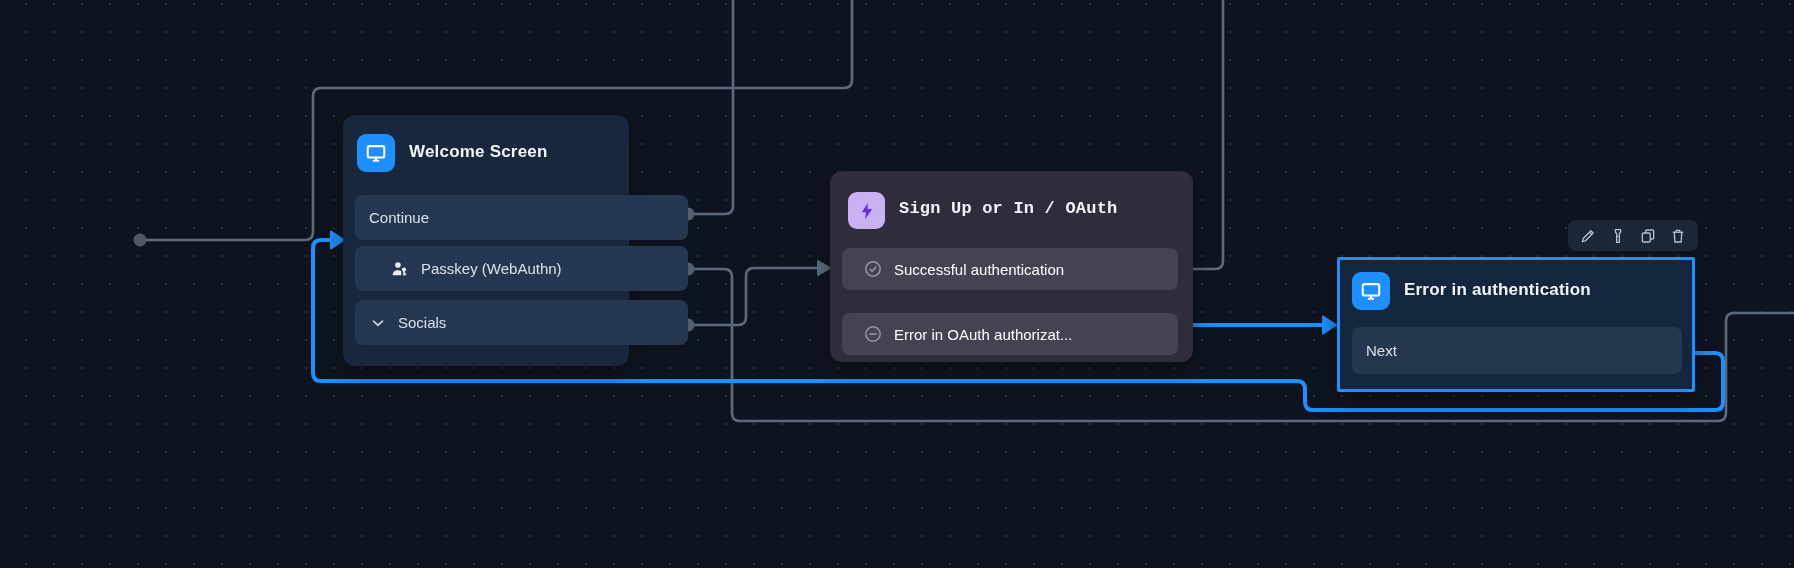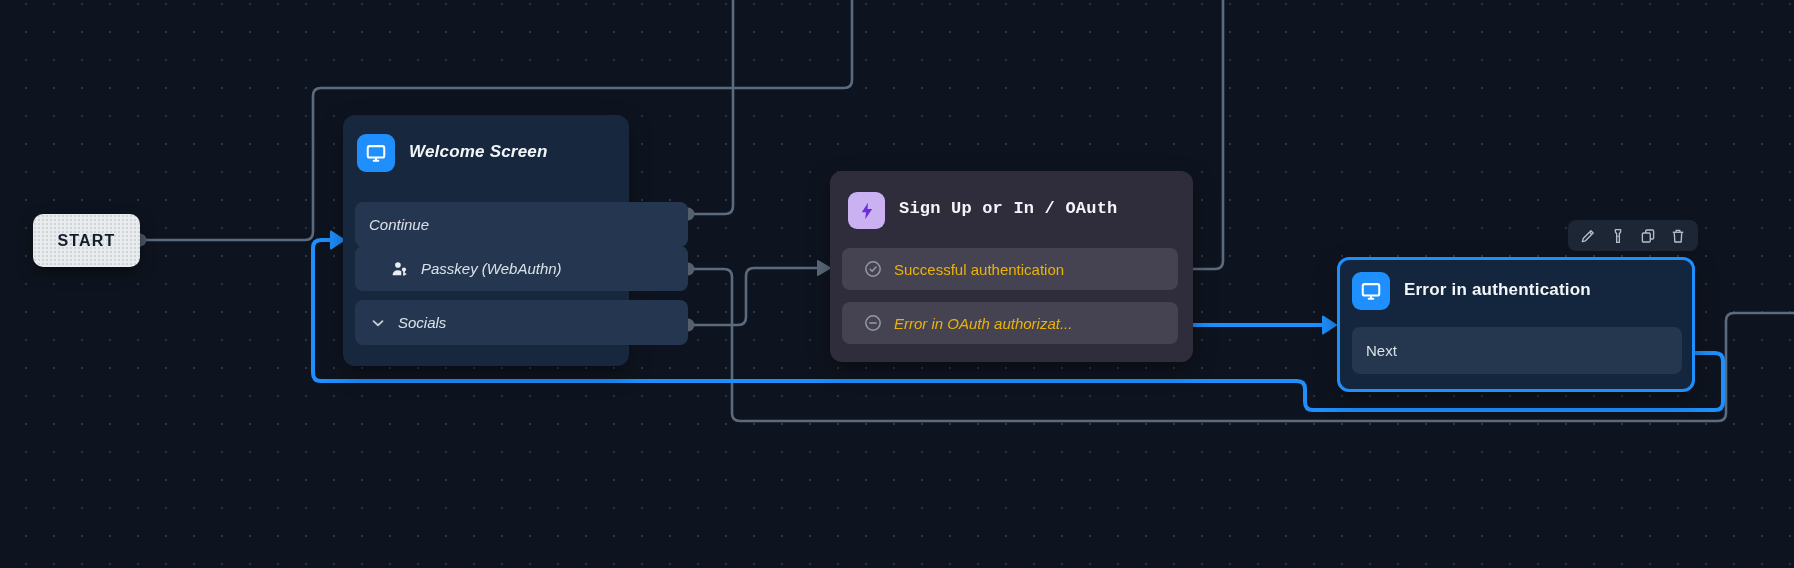--- a/index.html
+++ b/index.html
@@ -19,35 +19,35 @@
   
   .start-node{
     position:absolute;left:33px;top:214px;width:107px;height:53px;
     background:#e9ecef;border-radius:10px;display:flex;align-items:center;justify-content:center;
     color:#131d2c;font-weight:bold;font-size:16px;letter-spacing:1.2px;
     background-image:radial-gradient(circle,rgba(0,0,0,.10) 1px,transparent 1.2px);
     background-size:4px 4px;box-shadow:0 6px 16px rgba(0,0,0,.45);
   }
 
   
-  .welcome-node{left:343px;top:115px;width:286px;height:251px;background:#16273e;font-style:italic;}
+  .welcome-node{left:343px;top:115px;width:286px;height:251px;background:#16273e;}
   .welcome-node .node-icon{left:14px;top:19px;width:38px;height:38px;background:#1e8ffc;color:#fff;}
   .welcome-node .node-title{position:absolute;left:66px;top:27px;}
   .welcome-node .row{left:12px;width:333px;height:45px;background:#253750;color:#dbe1e8;}
 
   
   .signup-node{left:830px;top:171px;width:363px;height:191px;background:#2f2c3b;}
   .signup-node .node-icon{left:18px;top:21px;width:37px;height:37px;background:#c9b1f2;color:#6d2be0;}
   .signup-node .node-title{position:absolute;left:69px;top:28px;font-family:Liberation Mono, monospace;}
-  .signup-node .row{left:12px;width:336px;height:42px;background:#454252;color:#eab308;padding-left:21px;}
+  .signup-node .row{left:12px;width:336px;height:42px;background:#454252;color:#ffffff;padding-left:21px;}
   .signup-node .row .row-icon{color:#949aa6;}
 
   
   .error-node{left:1337px;top:257px;width:358px;height:135px;background:#14263d;
-    border:3px solid #1e8ffc;box-sizing:border-box;border-radius:12px;}
+    border:3px solid #1e8ffc;box-sizing:border-box;border-radius:2px;}
   .error-node .node-icon{left:12px;top:12px;width:38px;height:38px;background:#1e8ffc;color:#fff;}
   .error-node .node-title{position:absolute;left:64px;top:20px;}
   .error-node .row{left:12px;width:330px;height:47px;background:#24374f;color:#dbe1e8;align-items:center;}
 
   .row-icon{display:flex;align-items:center;color:#e8edf2;}
 
   
   .toolbar{
     position:absolute;left:1568px;top:220px;width:130px;height:31px;
     background:#1c2634;border-radius:8px;display:flex;align-items:center;
@@ -86,35 +86,32 @@
       <circle cx="140" cy="240" r="6.5" fill="#4e5967"></circle>
       <circle cx="688" cy="214" r="6.5" fill="#55606e"></circle>
       <circle cx="688" cy="269" r="6.5" fill="#55606e"></circle>
       <circle cx="688" cy="325" r="6.5" fill="#55606e"></circle>
       <circle cx="1178" cy="269" r="6.5" fill="#55606e"></circle>
       <circle cx="1176" cy="325" r="7" fill="#1e8ffc"></circle>
       <circle cx="1682" cy="353" r="7" fill="#1e8ffc"></circle>
     </g>
   </svg>
 
-  <div class="start-node">
-    <span>START</span>
-  </div>
 
   <div class="node welcome-node">
     <span class="node-icon">
       <svg width="22" height="22" viewBox="0 0 24 24" fill="none" stroke="currentColor" stroke-width="2.2">
         <rect x="3" y="4.5" width="18" height="12.5" rx="2"></rect>
         <path d="M9.5 20.5 H14.5" stroke-linecap="round"></path>
         <path d="M12 17 V20.5"></path>
       </svg>
     </span>
     <span class="node-title">Welcome Screen</span>
 
-    <div class="row" style="top:87px;">
+    <div class="row" style="top:80px;">
       <span>Continue</span>
     </div>
     <div class="row" style="top:131px;padding-left:35px;">
       <span class="row-icon">
         <svg width="20" height="20" viewBox="0 0 24 24" fill="currentColor">
           <circle cx="9.5" cy="7.2" r="3.4"></circle>
           <path d="M3.2 19.5c0-4 2.7-6 6.3-6 1.6 0 3 .4 4 1.2v4.8z"></path>
           <circle cx="16.8" cy="12.6" r="2.5"></circle>
           <rect x="15.8" y="13.8" width="2" height="6.2" rx="0.8"></rect>
           <rect x="16.8" y="17.2" width="2.8" height="1.7" rx="0.6"></rect>
@@ -142,21 +139,21 @@
 
     <div class="row" style="top:77px;">
       <span class="row-icon">
         <svg width="20" height="20" viewBox="0 0 24 24" fill="none" stroke="currentColor" stroke-width="1.8" stroke-linecap="round" stroke-linejoin="round">
           <circle cx="12" cy="12" r="8.6"></circle>
           <path d="M8.6 12.4 L11 14.8 L15.6 9.6"></path>
         </svg>
       </span>
       <span>Successful authentication</span>
     </div>
-    <div class="row" style="top:131px;font-style:italic;">
+    <div class="row" style="top:142px;">
       <span class="row-icon">
         <svg width="20" height="20" viewBox="0 0 24 24" fill="none" stroke="currentColor" stroke-width="1.8" stroke-linecap="round">
           <circle cx="12" cy="12" r="8.6"></circle>
           <path d="M8.2 12 H15.8"></path>
         </svg>
       </span>
       <span>Error in OAuth authorizat...</span>
     </div>
   </div>
 

